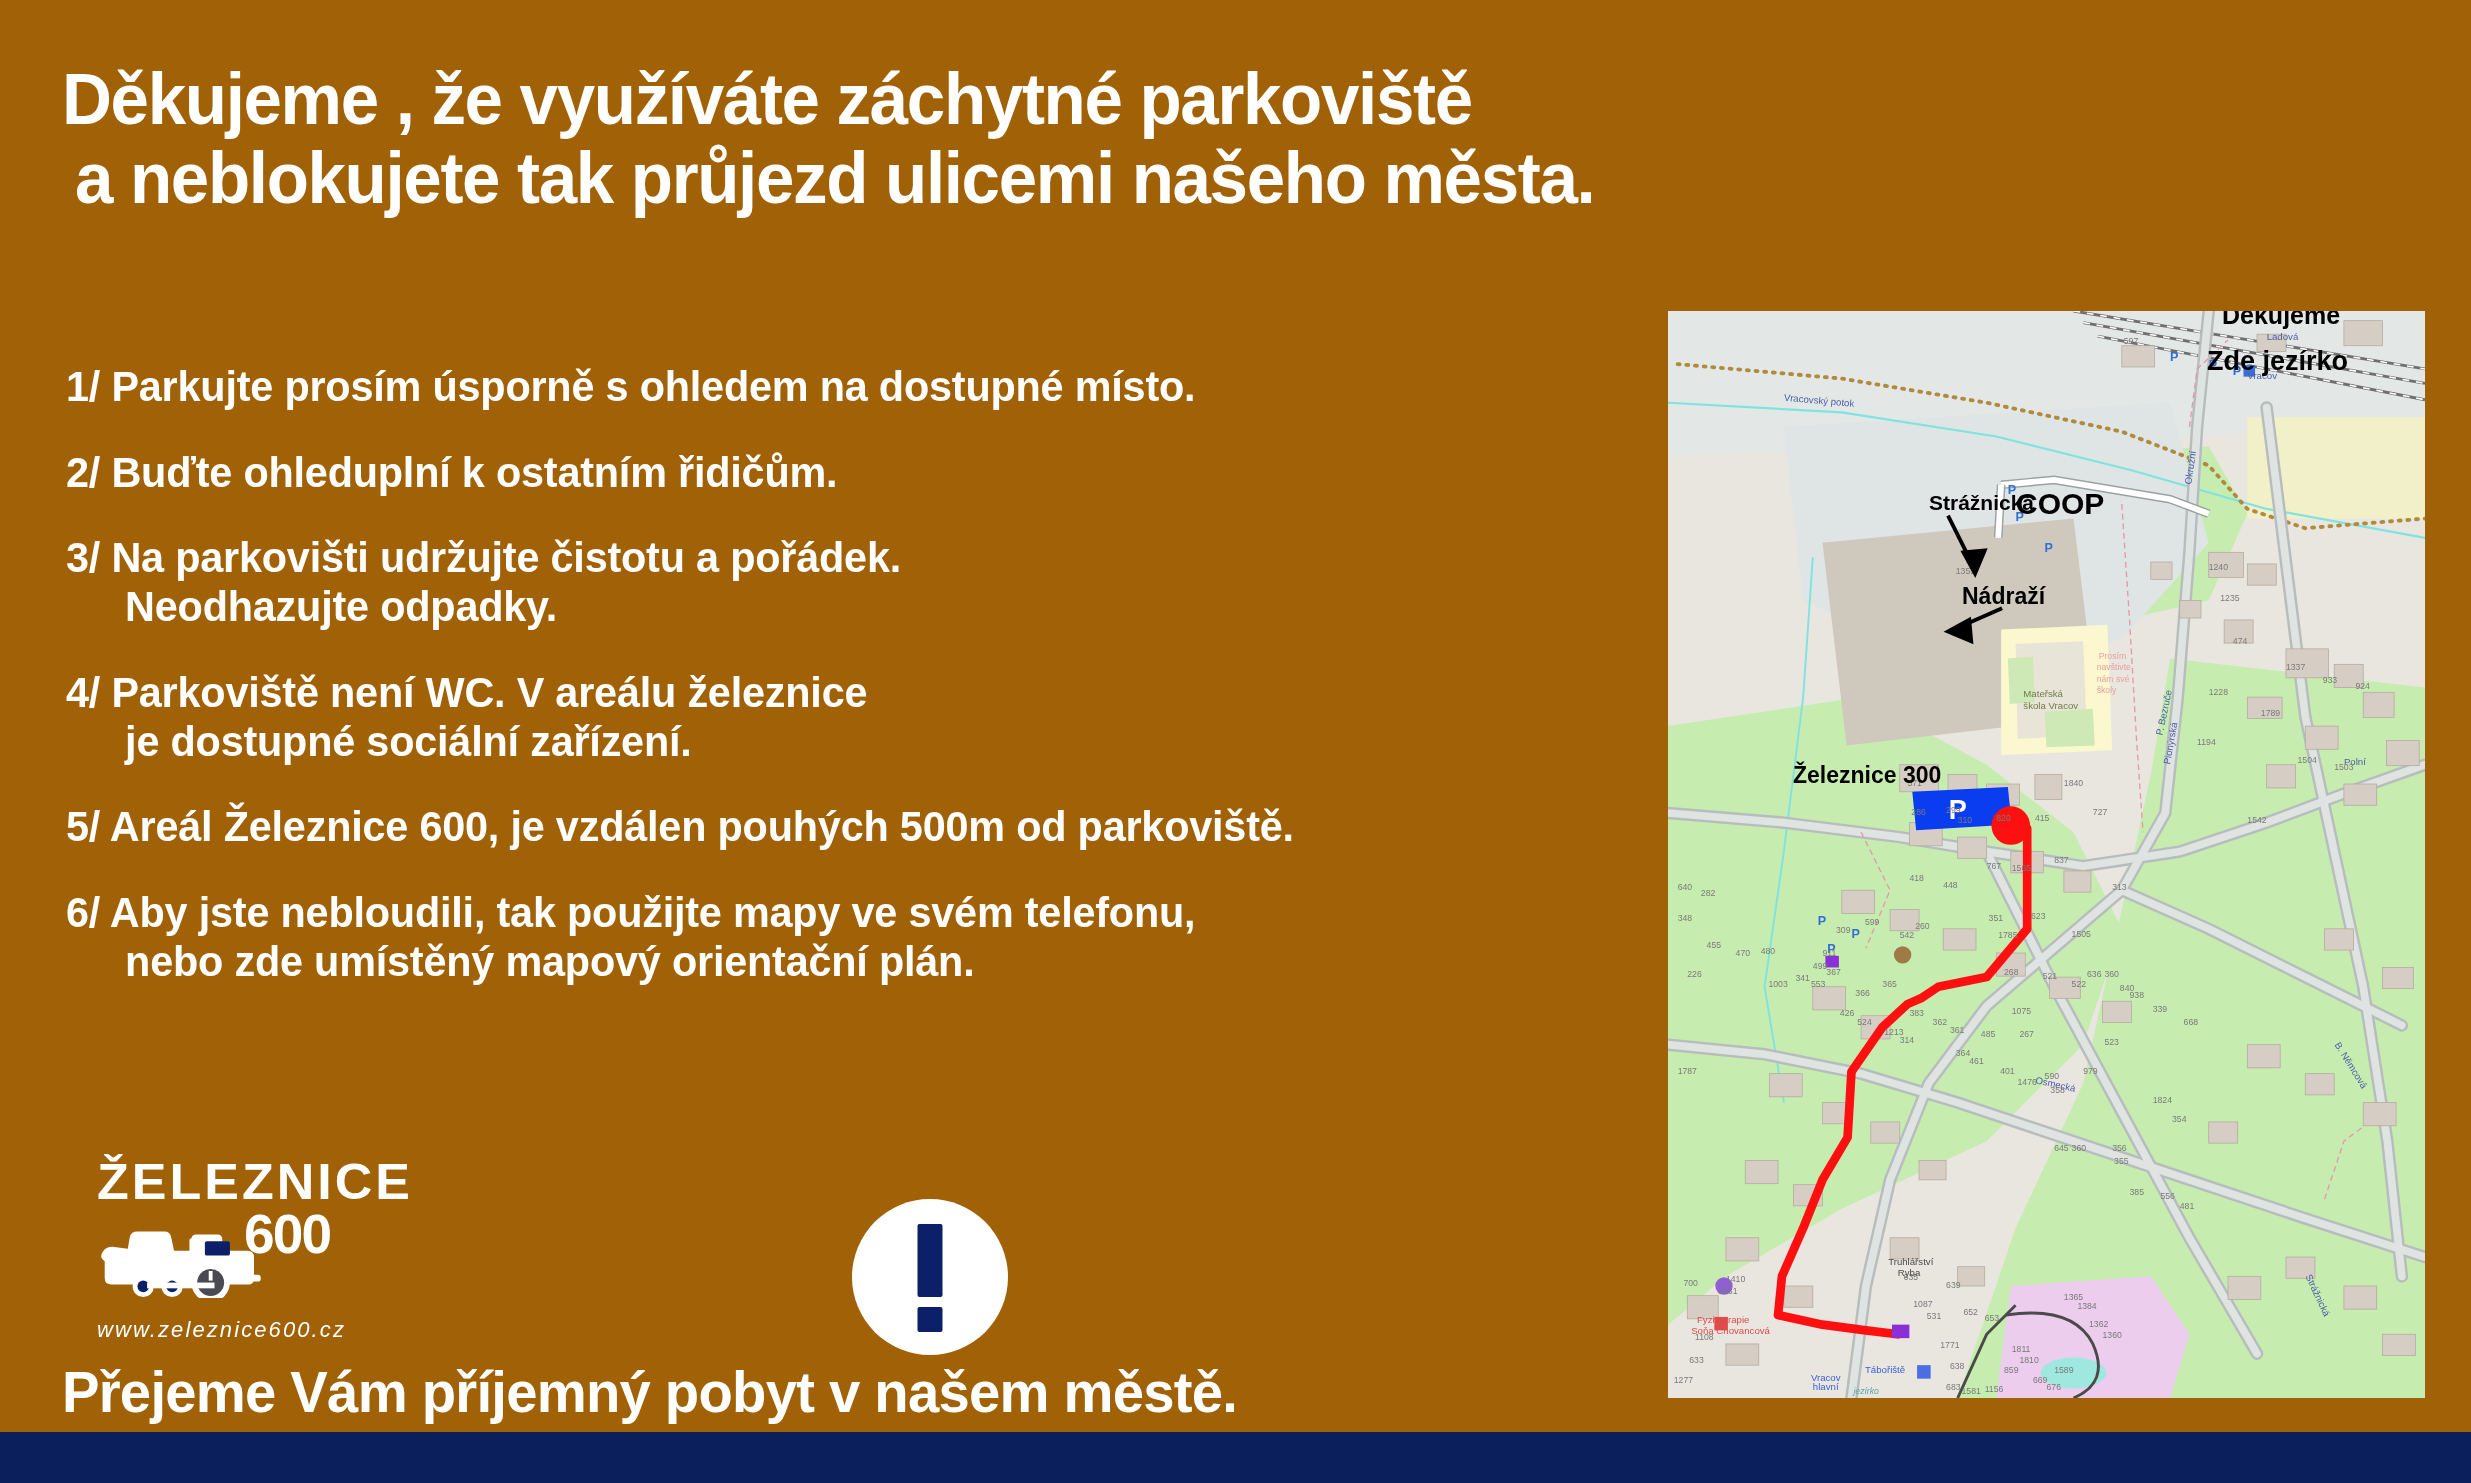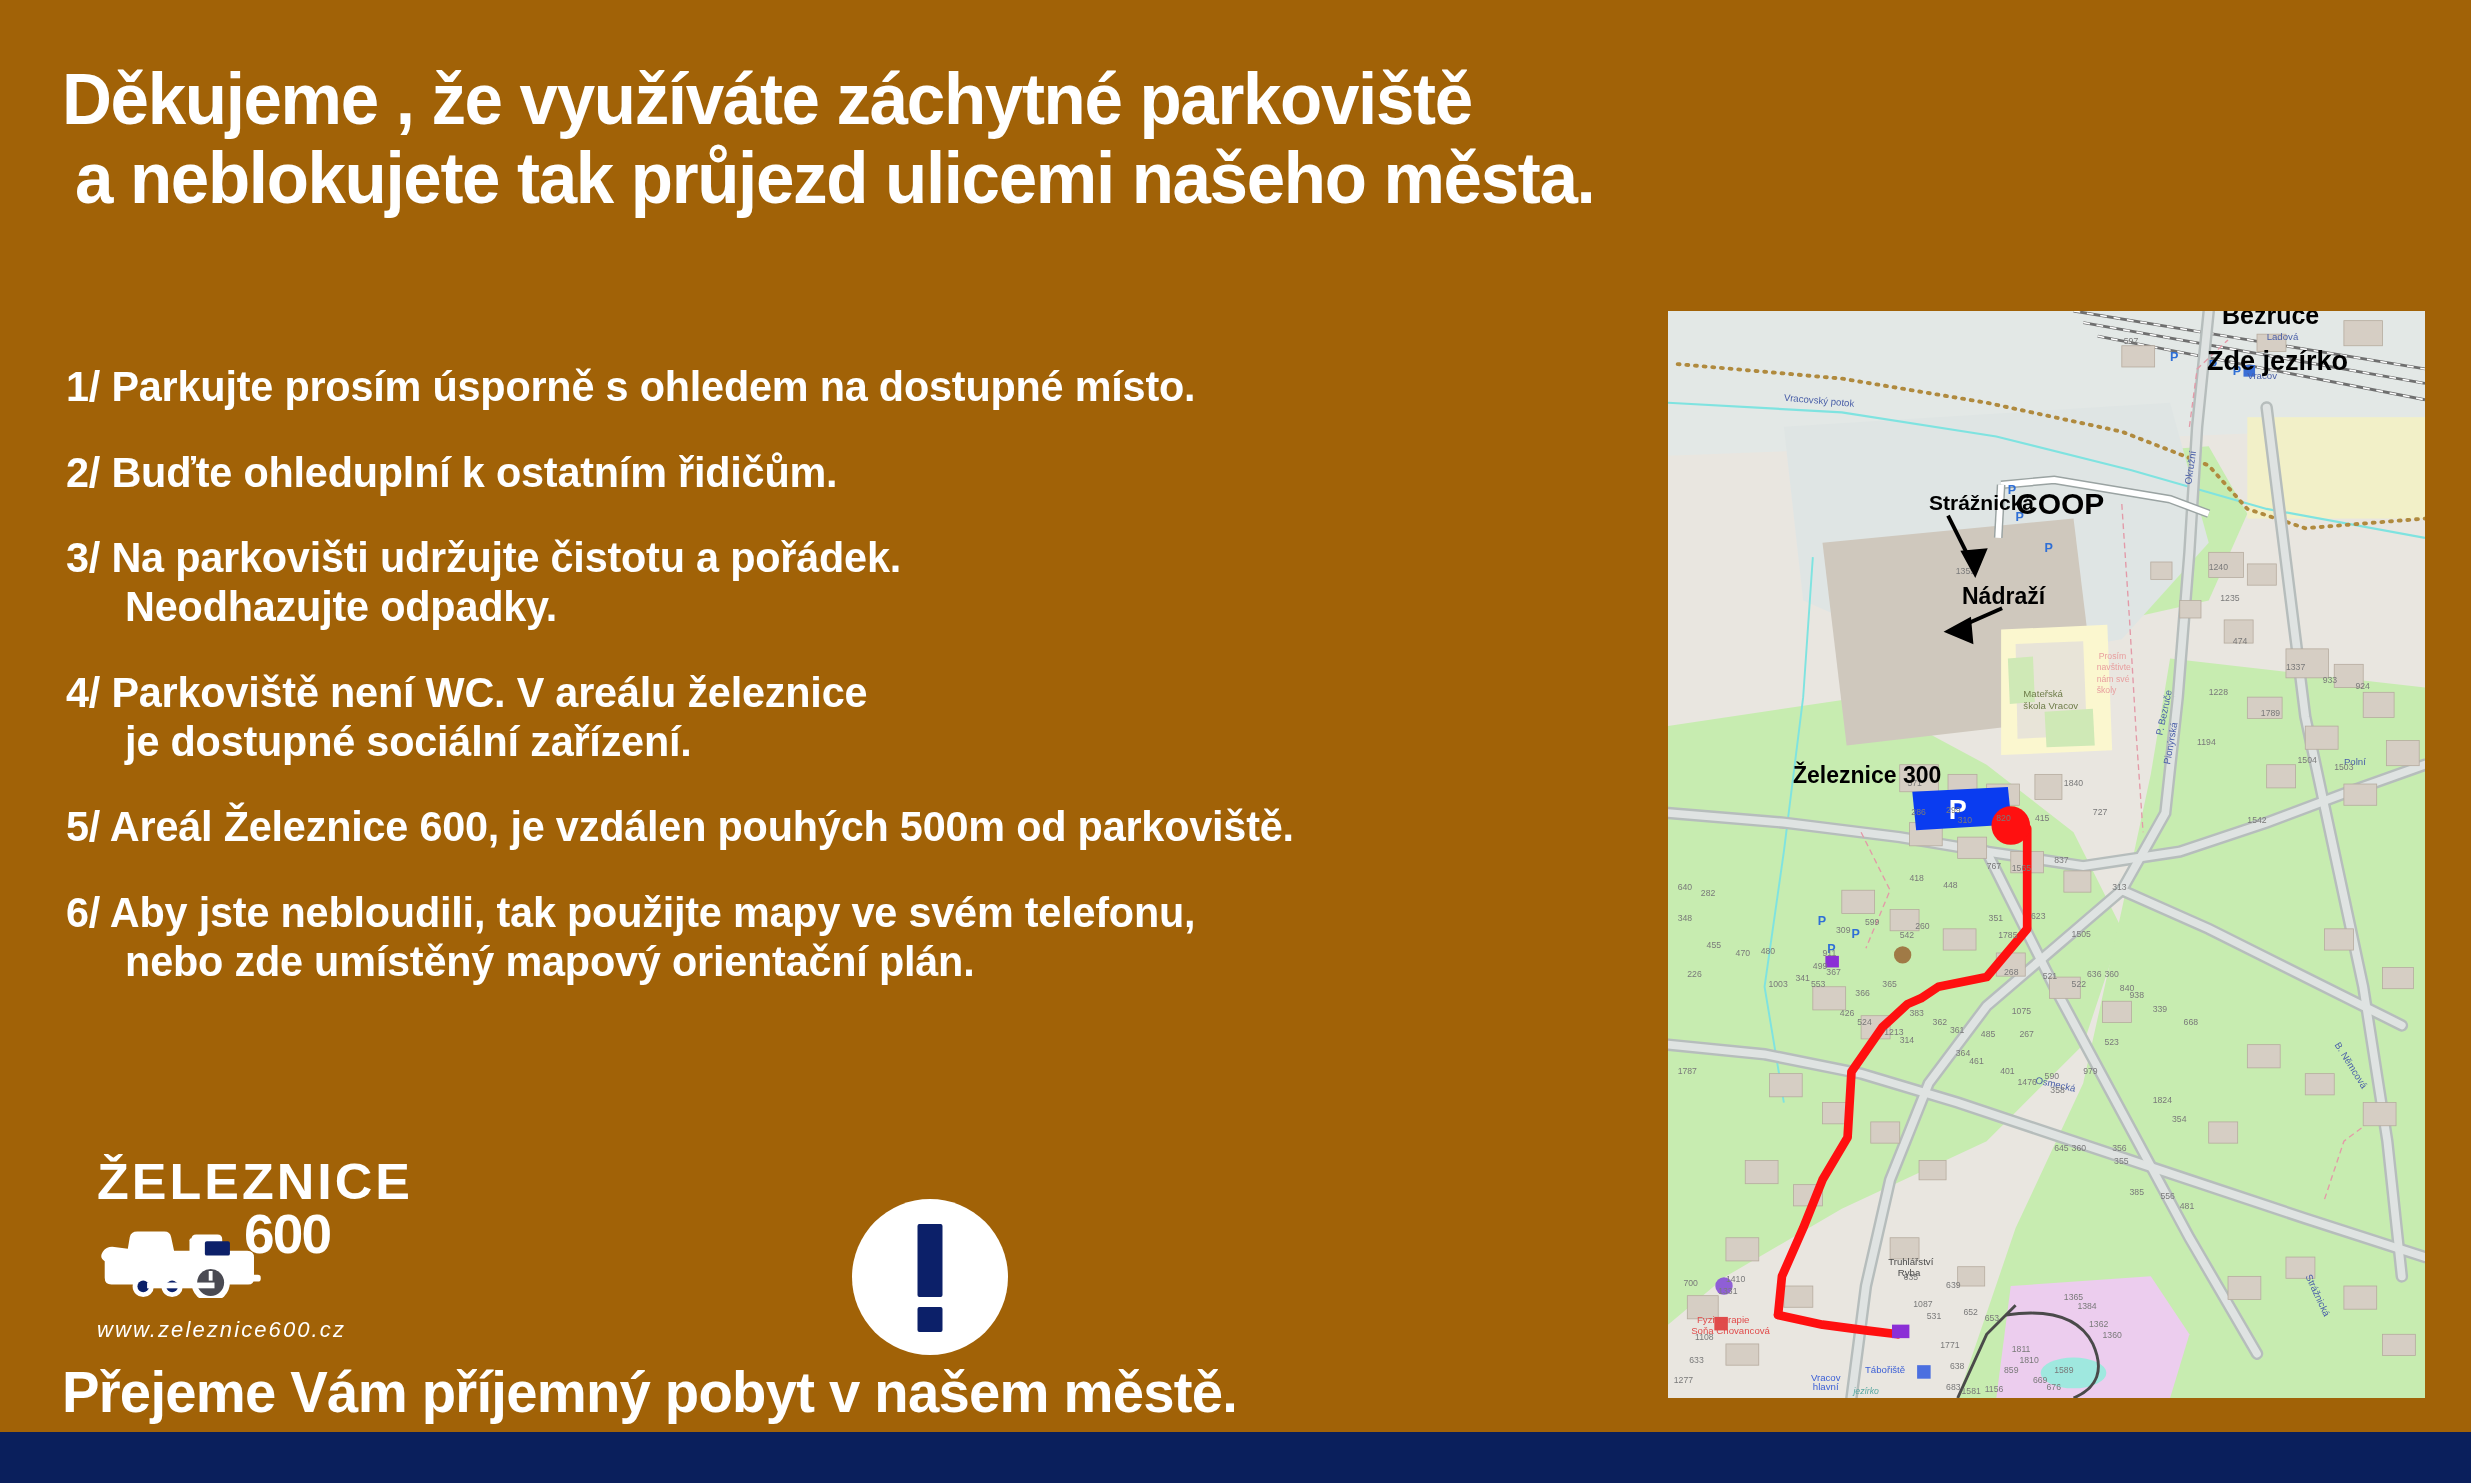--- a/index.html
+++ b/index.html
@@ -561,21 +561,21 @@
           <text x="148" y="1108">Vracov</text>
             <text x="150" y="1118">hlavní</text>
           <text x="204" y="1100">Tábořiště</text>
         </g>
         <g font-family="Liberation Sans, sans-serif" font-size="9" font-style="italic" fill="#5aa8a0">
           <text x="192" y="1122">jezírko</text>
         </g>
       </g>
     </svg>
 
-    <div class="mlabel" style="left:554px; top:-9.7px; font-size:25px;">Bezruče</div>
+    <div class="mlabel" style="left:554px; top:-9.7px; font-size:25px;">Děkujeme</div>
     <div class="mlabel" style="left:311px; top:-28px; font-size:26px;">Mateřská škola Vracov</div>
     <div class="mlabel" style="left:539px; top:35px; font-size:27px;">Zde jezírko</div>
     <div class="mlabel" style="left:261px; top:180px; font-size:21px;">Strážnická</div>
     <div class="mlabel" style="left:348px; top:176px; font-size:30px;">COOP</div>
     <div class="mlabel" style="left:294px; top:272px; font-size:23px;">Nádraží</div>
     <div class="mlabel" style="left:125px; top:451px; font-size:23px;">Železnice 300</div>
 
     <svg style="position:absolute; left:0; top:0; width:757px; height:1087px; pointer-events:none;" viewBox="0 0 784 1126" width="757" height="1087">
       <g stroke="#000000" stroke-width="4" fill="#000000">
         <line x1="290" y1="212" x2="318" y2="268"></line>

